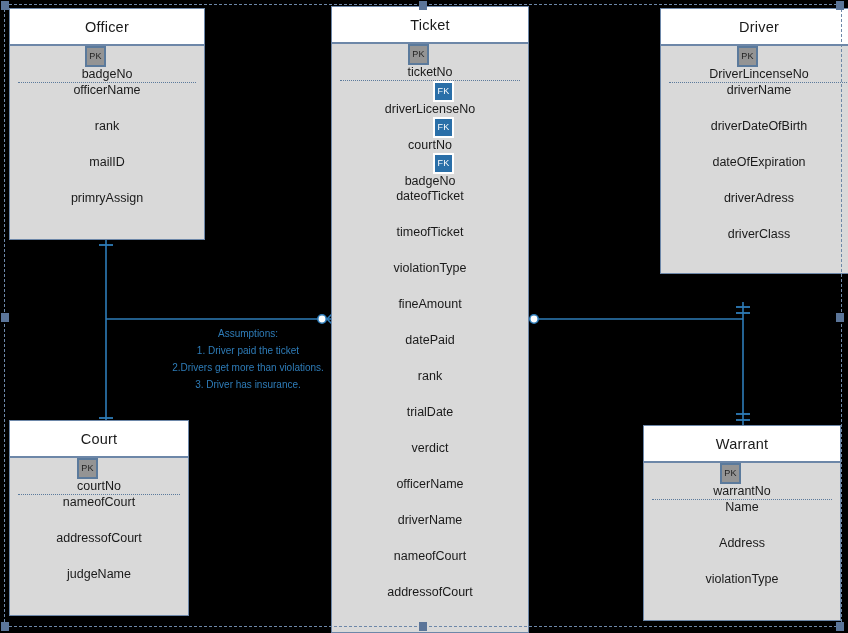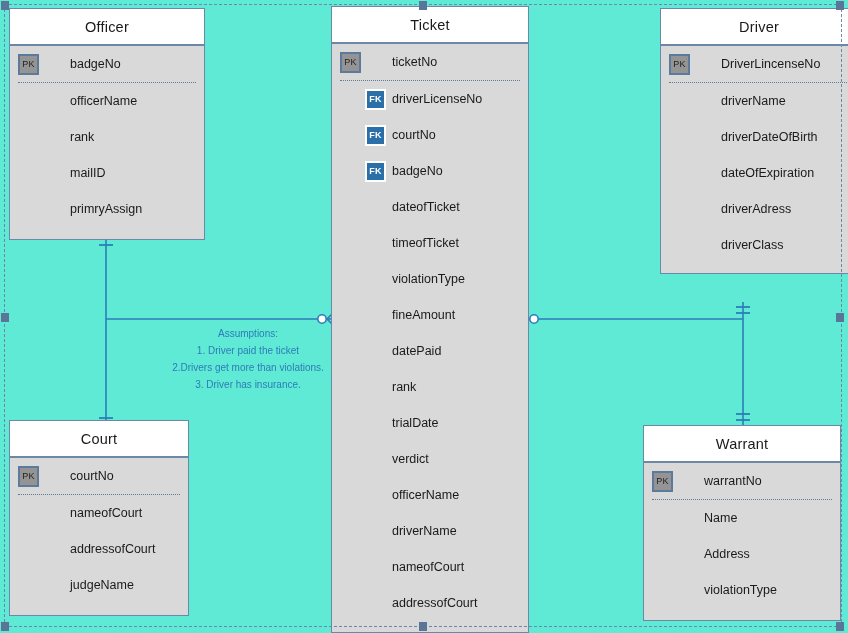--- a/index.html
+++ b/index.html
@@ -8,21 +8,21 @@
     padding: 0;
     background: #ffffff;
   }
   body {
     font-family: "Liberation Sans", sans-serif;
   }
   #canvas {
     position: relative;
     width: 848px;
     height: 633px;
-    background: #5eead4;
+    background: #000000;
     overflow: hidden;
   }
   
   #selection-frame {
     position: absolute;
     left: 4px;
     top: 4px;
     width: 838px;
     height: 623px;
     border: 1px dashed #6d87a8;
@@ -69,20 +69,21 @@
   }
   .entity-body {
     position: relative;
     padding: 0;
   }
   .attr-row {
     position: relative;
     height: 36px;
     display: flex;
     align-items: center;
+    flex-direction: column;
   }
   .key-slot {
     width: 60px;
     display: flex;
     align-items: center;
     padding-left: 8px;
     box-sizing: border-box;
     flex: none;
   }
   .badge {
@@ -99,21 +100,20 @@
   .badge.pk {
     background: #949494;
     border: 2px solid #5b7a9c;
     color: #1f1f1f;
   }
   .badge.fk {
     background: #2a6fa8;
     border: 2px solid #ffffff;
     color: #ffffff;
     margin-left: 25px;
-    font-weight: bold;
   }
   .attr-name {
     font-size: 12.5px;
     color: #1a1a1a;
   }
   .pk-divider {
     height: 0;
     border-top: 1px dotted #5b7a9c;
     margin: 0 8px;
   }

